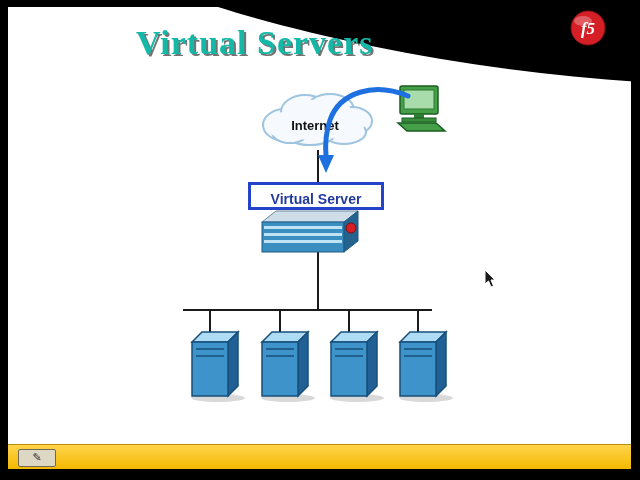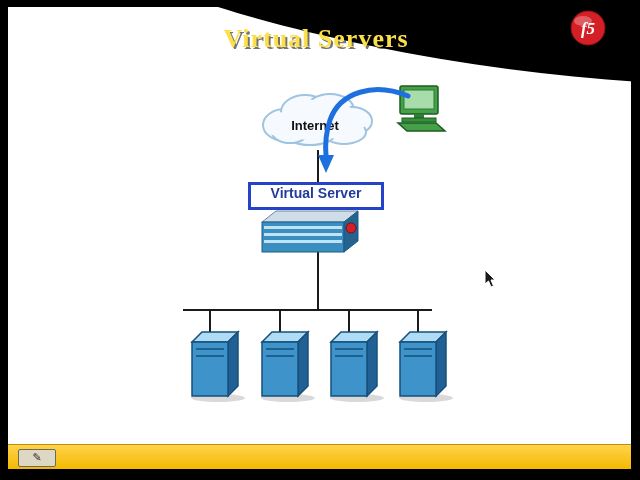--- a/index.html
+++ b/index.html
@@ -1,28 +1,28 @@
 <!DOCTYPE html>
 <html><head>
 <meta charset="utf-8">
 <style>
   html,body{margin:0;padding:0;background:#000;}
   body{width:640px;height:480px;position:relative;overflow:hidden;
        font-family:"Liberation Sans",sans-serif;}
   .slide{position:absolute;left:8px;top:6px;width:623px;height:462px;
          background:#ffffff;z-index:1;}
   .top-band{position:absolute;left:0;top:0;width:640px;height:90px;z-index:3;pointer-events:none;}
-  .title{position:absolute;left:136px;top:24px;width:360px;text-align:center;
+  .title{position:absolute;left:136px;top:24px;width:360px;text-align:left;
          z-index:4;font-family:"Liberation Serif",serif;font-weight:bold;
-         font-size:26px;color:#fde047;text-shadow:2px 2px 0 rgba(0,0,0,0.55);
+         font-size:34px;color:#14b8a6;text-shadow:2px 2px 0 rgba(0,0,0,0.55);
          letter-spacing:1px;}
   .diagram{position:absolute;left:0;top:0;width:640px;height:480px;z-index:2;}
   .vs-box{position:absolute;left:248px;top:182px;width:130px;height:22px;
           border:3px solid #2543c8;background:#ffffff;z-index:3;
-          display:flex;align-items:flex-start;justify-content:center;
+          display:flex;align-items:flex-end;justify-content:center;
           font-weight:bold;font-size:14px;color:#223a9e;}
   .bottom-bar{position:absolute;left:8px;top:444px;width:623px;height:24px;
               background:linear-gradient(#ffd34d,#f3b900);border-top:1px solid #c08f00;
               z-index:3;}
   .pen-btn{position:absolute;left:10px;top:4px;width:36px;height:16px;
            background:#ddd8c4;border:1px solid #6f6a58;border-radius:2px;
            font-size:11px;line-height:14px;text-align:center;color:#333;
            cursor:pointer;}
   .cursor{position:absolute;left:484px;top:269px;z-index:6;}
 </style>

